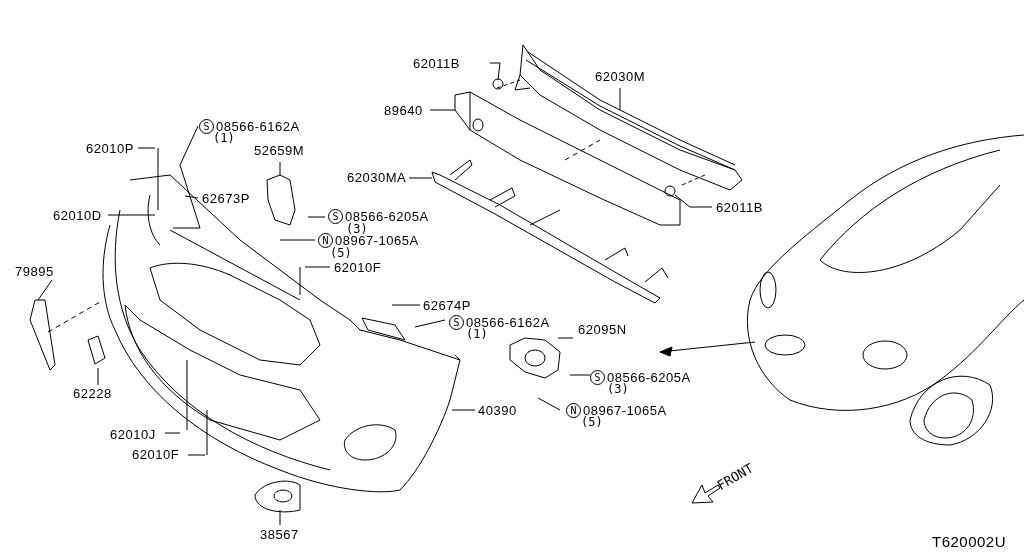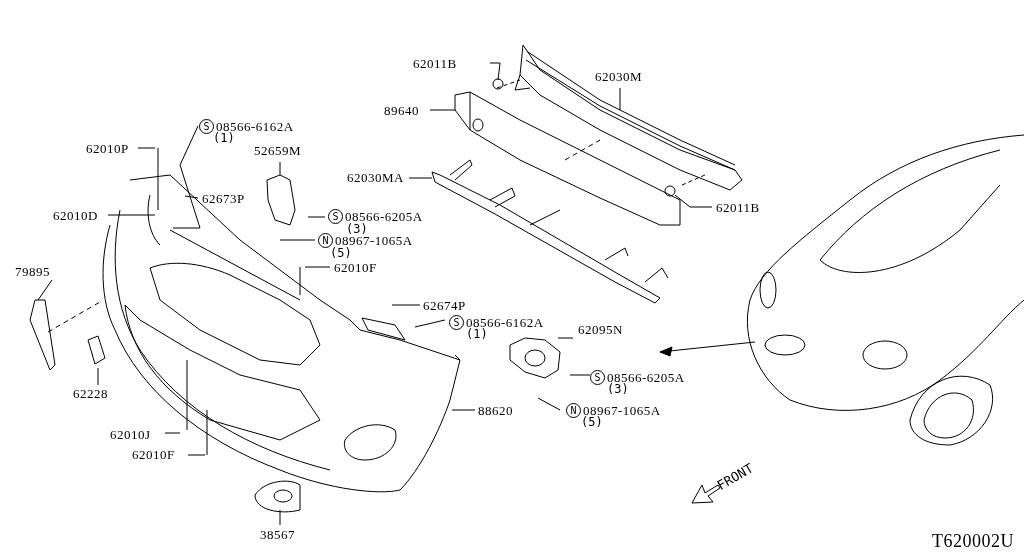--- a/index.html
+++ b/index.html
@@ -1,18 +1,18 @@
 <!DOCTYPE html>
 <html><head>
 <meta charset="utf-8">
 <style>
   html,body{margin:0;padding:0;background:#ffffff;}
   body{width:1024px;height:553px;position:relative;overflow:hidden;font-family:"DejaVu Sans Mono","Liberation Mono",monospace;color:#000;}
   svg{position:absolute;left:0;top:0;}
-  .lbl{position:absolute;font-size:13px;line-height:13px;white-space:nowrap;letter-spacing:0.5px;font-family:Liberation Serif, serif;}
+  .lbl{position:absolute;font-size:13px;line-height:13px;white-space:nowrap;letter-spacing:0.5px;font-family:Liberation Sans, sans-serif;}
   .qty{position:absolute;font-size:12px;line-height:12px;white-space:nowrap;font-family:"DejaVu Sans Mono","Liberation Mono",monospace;}
   .badge{position:absolute;width:13px;height:13px;border:1px solid #000;border-radius:50%;font-size:10px;line-height:13px;text-align:center;font-family:"DejaVu Sans Mono","Liberation Mono",monospace;}
   .front{position:absolute;font-size:13px;transform:rotate(-30deg);transform-origin:left bottom;font-family:"DejaVu Sans Mono","Liberation Mono",monospace;}
 </style>
 </head>
 <body>
 
 <svg width="1024" height="553" viewBox="0 0 1024 553" fill="none" stroke="#000" stroke-width="1">
 
   <g>
@@ -131,21 +131,21 @@
 <div class="lbl" style="left:347px;top:171px">62030MA</div>
 <div class="lbl" style="left:86px;top:142px">62010P</div>
 <div class="lbl" style="left:202px;top:192px">62673P</div>
 <div class="lbl" style="left:53px;top:209px">62010D</div>
 <div class="lbl" style="left:254px;top:144px">52659M</div>
 <div class="lbl" style="left:334px;top:261px">62010F</div>
 <div class="lbl" style="left:15px;top:265px">79895</div>
 <div class="lbl" style="left:423px;top:299px">62674P</div>
 <div class="lbl" style="left:578px;top:323px">62095N</div>
 <div class="lbl" style="left:73px;top:387px">62228</div>
-<div class="lbl" style="left:478px;top:404px">88620</div>
+<div class="lbl" style="left:478px;top:404px">40390</div>
 <div class="lbl" style="left:110px;top:428px">62010J</div>
 <div class="lbl" style="left:132px;top:448px">62010F</div>
 <div class="lbl" style="left:260px;top:528px">38567</div>
 
 <div class="badge" style="left:199px;top:119px">S</div>
 <div class="lbl" style="left:216px;top:120px">08566-6162A</div>
 <div class="qty" style="left:213px;top:132px">(1)</div>
 
 <div class="badge" style="left:328px;top:209px">S</div>
 <div class="lbl" style="left:345px;top:210px">08566-6205A</div>
@@ -161,13 +161,13 @@
 
 <div class="badge" style="left:590px;top:370px">S</div>
 <div class="lbl" style="left:607px;top:371px">08566-6205A</div>
 <div class="qty" style="left:607px;top:383px">(3)</div>
 
 <div class="badge" style="left:566px;top:403px">N</div>
 <div class="lbl" style="left:583px;top:404px">08967-1065A</div>
 <div class="qty" style="left:581px;top:416px">(5)</div>
 
 <div class="front" style="left:722px;top:478px">FRONT</div>
-<div class="lbl" style="left:932px;top:535px;font-size:18px">T620002U</div>
+<div class="lbl" style="left:932px;top:535px;font-size:15px">T620002U</div>
 
 </body></html>

